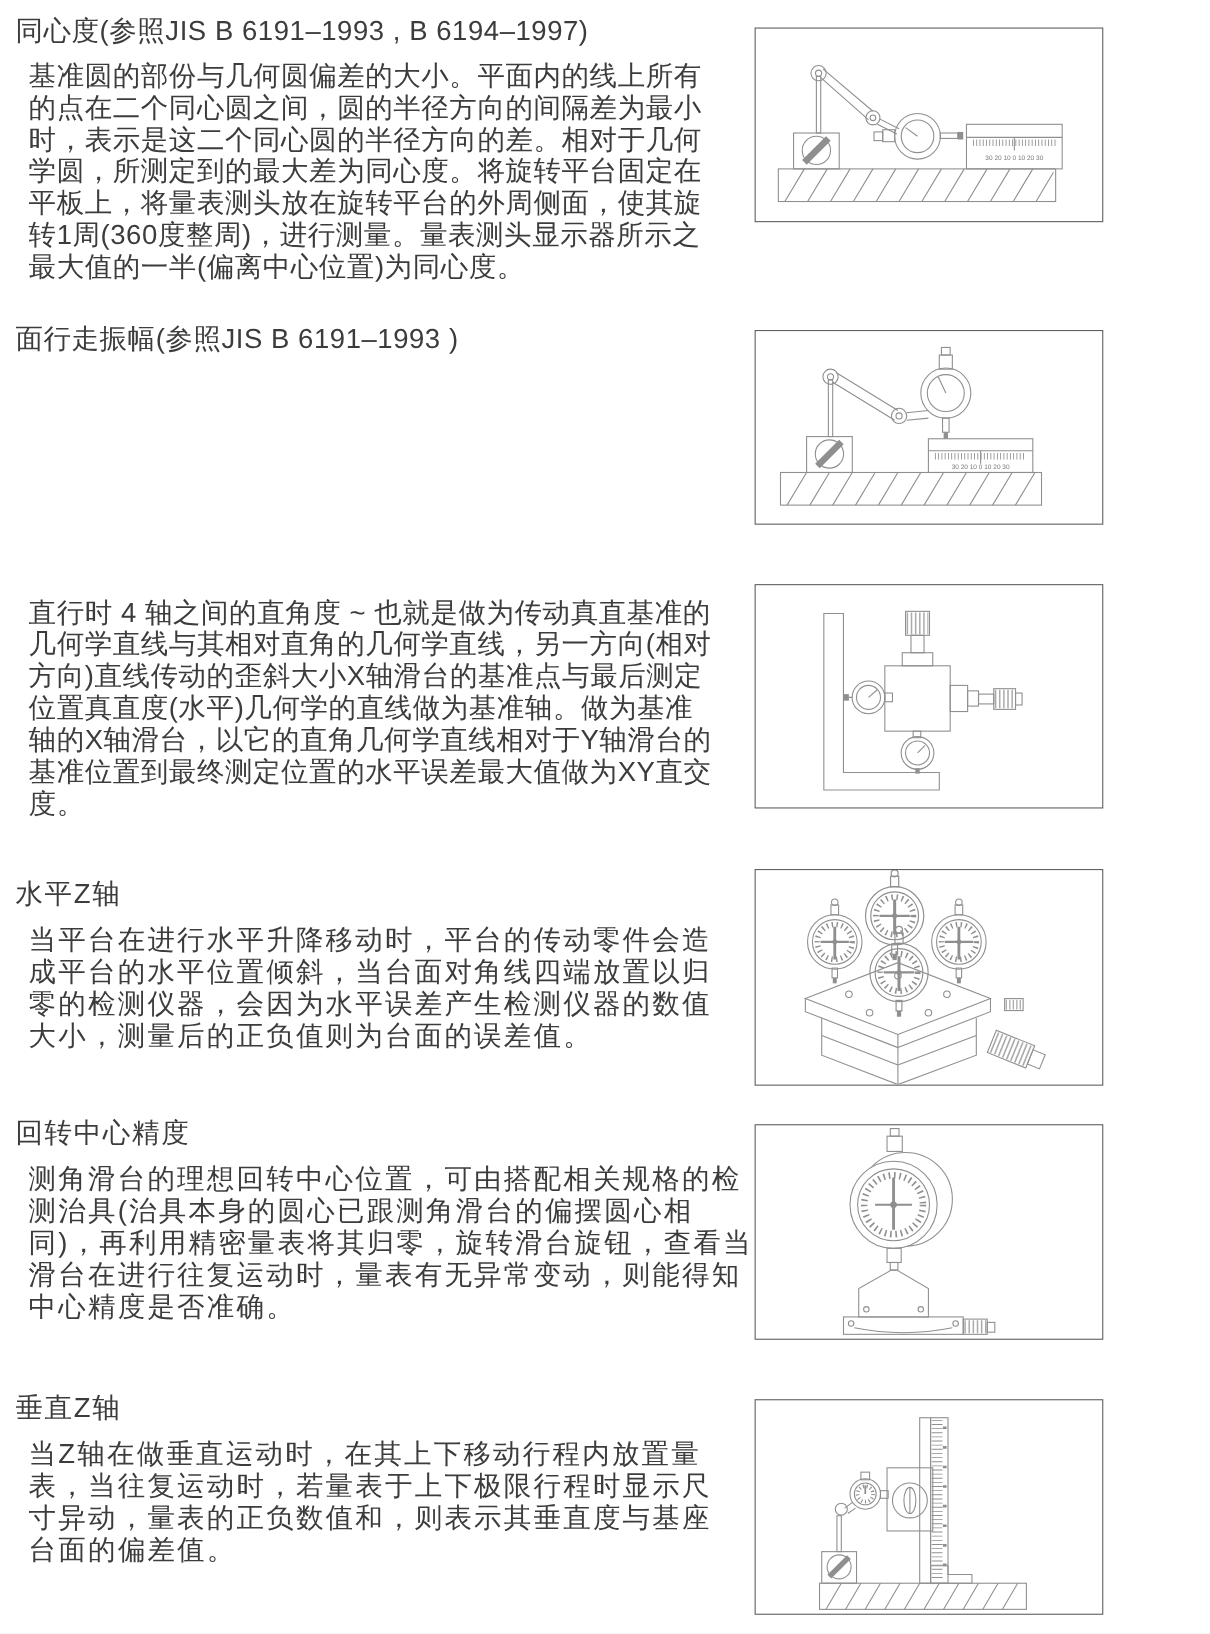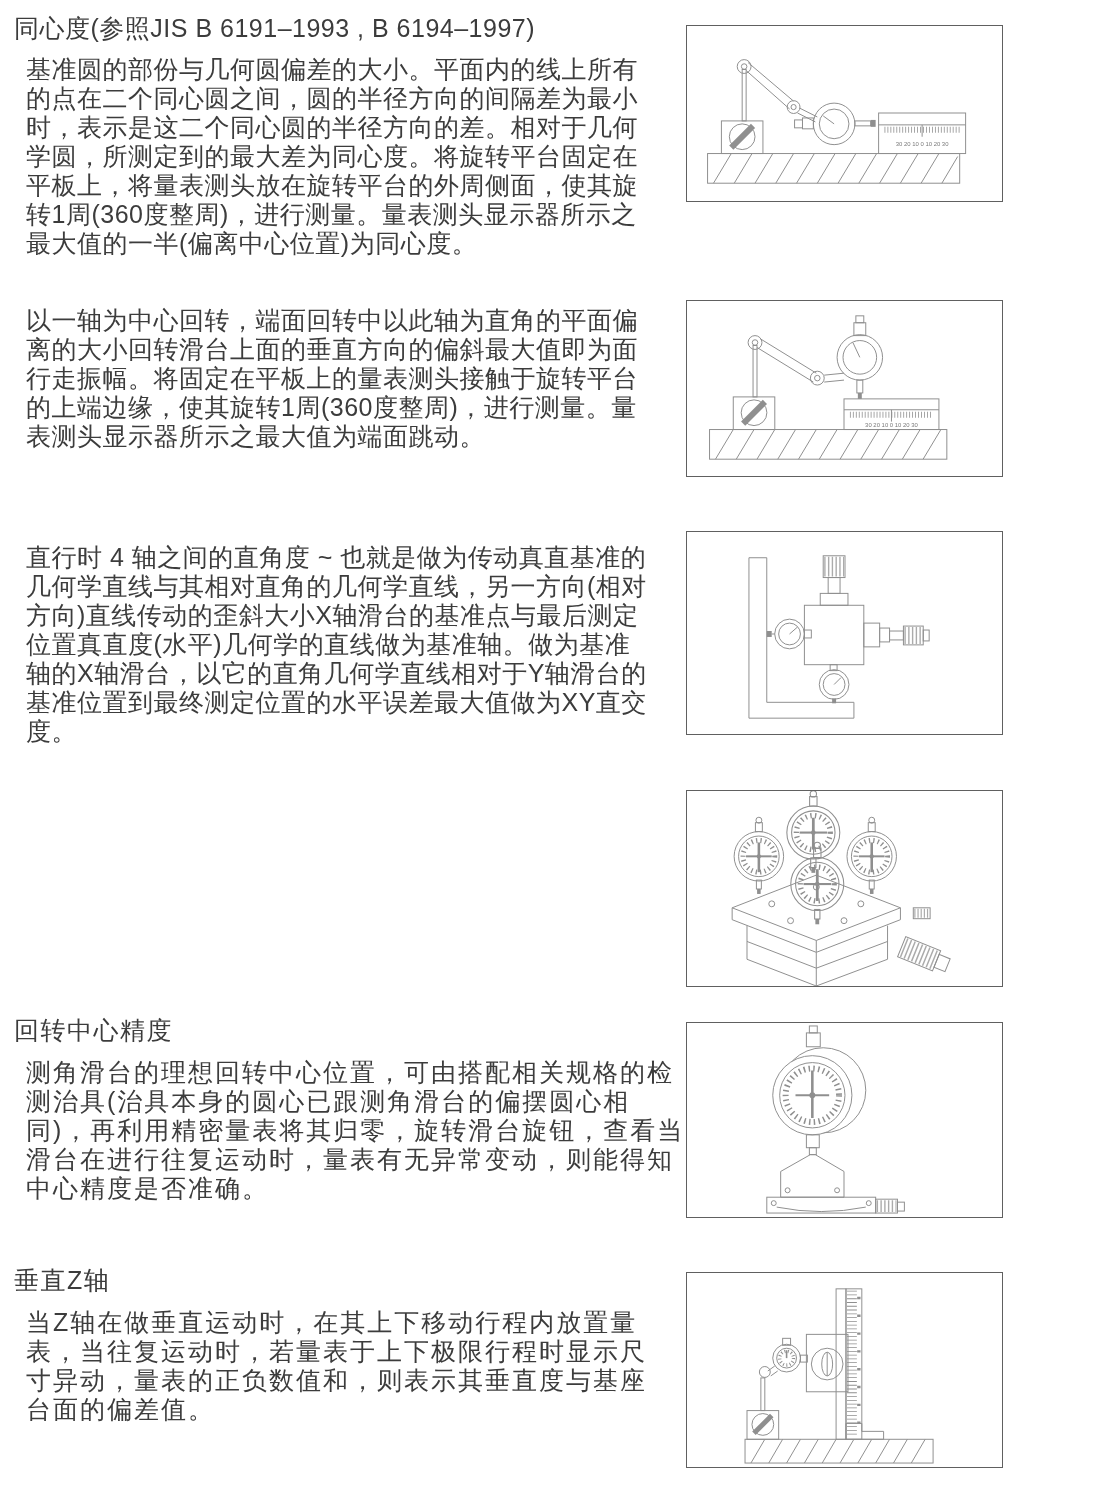--- a/index.html
+++ b/index.html
@@ -37,27 +37,31 @@
 </svg>
 
 <div id="page">
 
   <section class="sec" id="sec1" style="top:14px">
     <h2>同心度(参照JIS B 6191–1993 , B 6194–1997)</h2>
     <p>基准圆的部份与几何圆偏差的大小。平面内的线上所有的点在二个同心圆之间，圆的半径方向的间隔差为最小时，表示是这二个同心圆的半径方向的差。相对于几何学圆，所测定到的最大差为同心度。将旋转平台固定在平板上，将量表测头放在旋转平台的外周侧面，使其旋转1周(360度整周)，进行测量。量表测头显示器所示之最大值的一半(偏离中心位置)为同心度。</p>
   </section>
 
   <section class="sec" id="sec2" style="top:294px">
-    <p>以一轴为中心回转，端面回转中以此轴为直角的平面偏离的大小回转滑台上面的垂直方向的偏斜最大值即为面行走振幅。将固定在平板上的量表测头接触于旋转平台的上端边缘，使其旋转1周(360度整周)，进行测量。量表测头显示器所示之最大值为端面跳动。</p>
+    <h2>面行走振幅(参照JIS B 6191–1993 )</h2>
   </section>
 
   <section class="sec" id="sec3" style="top:531px">
     <p>直行时 4 轴之间的直角度 ~ 也就是做为传动真直基准的几何学直线与其相对直角的几何学直线，另一方向(相对方向)直线传动的歪斜大小X轴滑台的基准点与最后测定位置真直度(水平)几何学的直线做为基准轴。做为基准轴的X轴滑台，以它的直角几何学直线相对于Y轴滑台的基准位置到最终测定位置的水平误差最大值做为XY直交度。</p>
   </section>
 
+  <section class="sec wide-track" id="sec4" style="top:799px">
+    <h2>水平Z轴</h2>
+    <p>当平台在进行水平升降移动时，平台的传动零件会造成平台的水平位置倾斜，当台面对角线四端放置以归零的检测仪器，会因为水平误差产生检测仪器的数值大小，测量后的正负值则为台面的误差值。</p>
+  </section>
 
   <section class="sec wide-track" id="sec6" style="top:1266px">
     <h2>垂直Z轴</h2>
     <p>当Z轴在做垂直运动时，在其上下移动行程内放置量表，当往复运动时，若量表于上下极限行程时显示尺寸异动，量表的正负数值和，则表示其垂直度与基座台面的偏差值。</p>
   </section>
 
   <section class="sec wide-track" id="sec5" style="top:1016px">
     <h2>回转中心精度</h2>
     <p>测角滑台的理想回转中心位置，可由搭配相关规格的检测治具(治具本身的圆心已跟测角滑台的偏摆圆心相同)，再利用精密量表将其归零，旋转滑台旋钮，查看当滑台在进行往复运动时，量表有无异常变动，则能得知中心精度是否准确。</p>
   </section>

